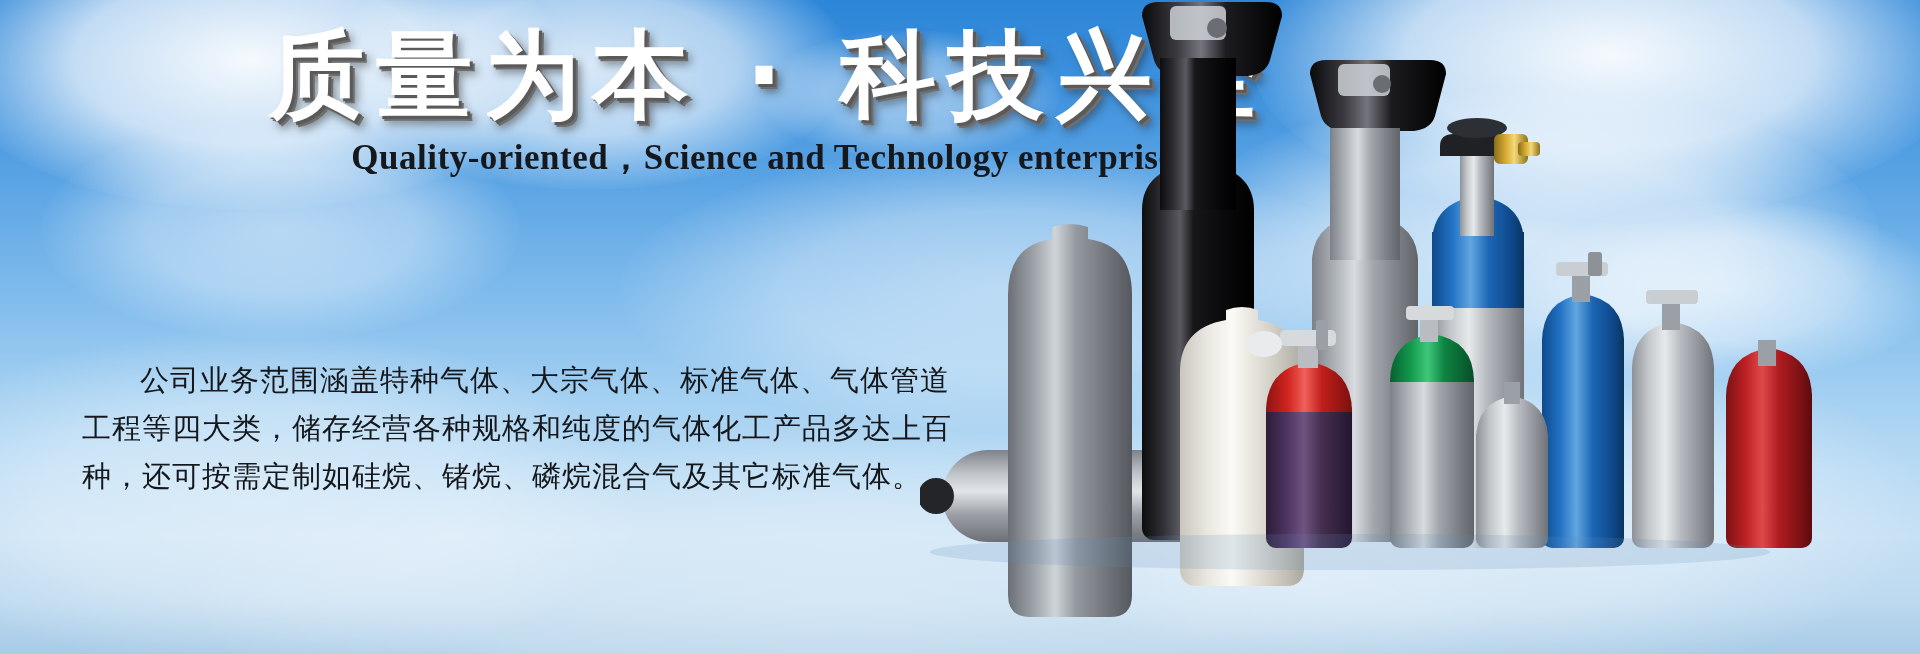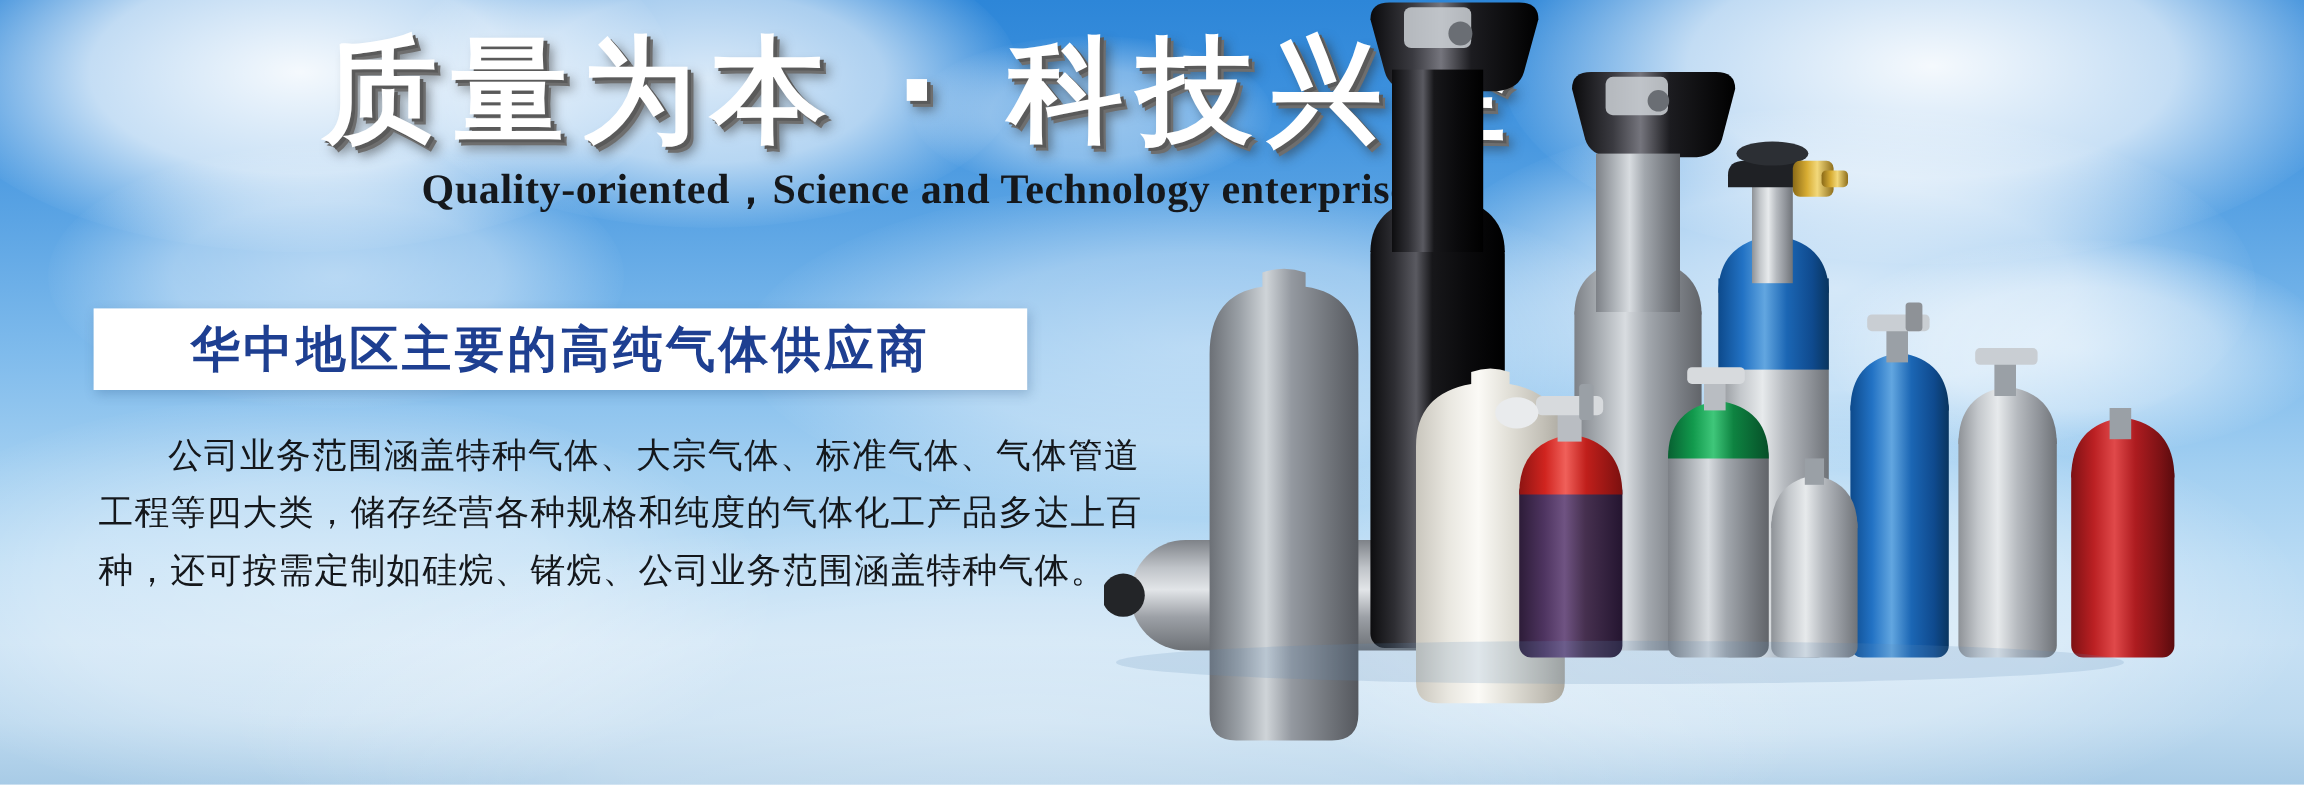--- a/index.html
+++ b/index.html
@@ -137,28 +137,25 @@
   <div class="cloud" id="cloud-low-right"></div>
   <div class="cloud" id="cloud-haze-bottom"></div>
   <div class="cloud" id="cloud-wisp-a"></div>
   <div class="cloud" id="cloud-wisp-b"></div>
 
   <div id="headline-block">
     <div id="headline">质量为本 · 科技兴企</div>
     <div id="subheadline">Quality-oriented，Science and Technology enterprises</div>
   </div>
 
-  <div id="tagline-box">
-    <span id="tagline-text">华中地区主要的高纯气体供应商</span>
-  </div>
 
   <div id="body-paragraph">
     <span class="pline indent">公司业务范围涵盖特种气体、大宗气体、标准气体、气体管道</span>
     <span class="pline">工程等四大类，储存经营各种规格和纯度的气体化工产品多达上百</span>
-    <span class="pline">种，还可按需定制如硅烷、锗烷、公司业务范围涵盖特种气体。</span>
+    <span class="pline">种，还可按需定制如硅烷、锗烷、磷烷混合气及其它标准气体。</span>
   </div>
 
   <div id="cylinders">
     <svg width="1000" height="654" viewBox="0 0 1000 654" xmlns="http://www.w3.org/2000/svg">
       <defs>
         <linearGradient id="gBlack" x1="0" y1="0" x2="1" y2="0">
           <stop offset="0%" stop-color="#0d0d0f"></stop>
           <stop offset="18%" stop-color="#2e2e33"></stop>
           <stop offset="34%" stop-color="#5a5a61"></stop>
           <stop offset="46%" stop-color="#17171a"></stop>

